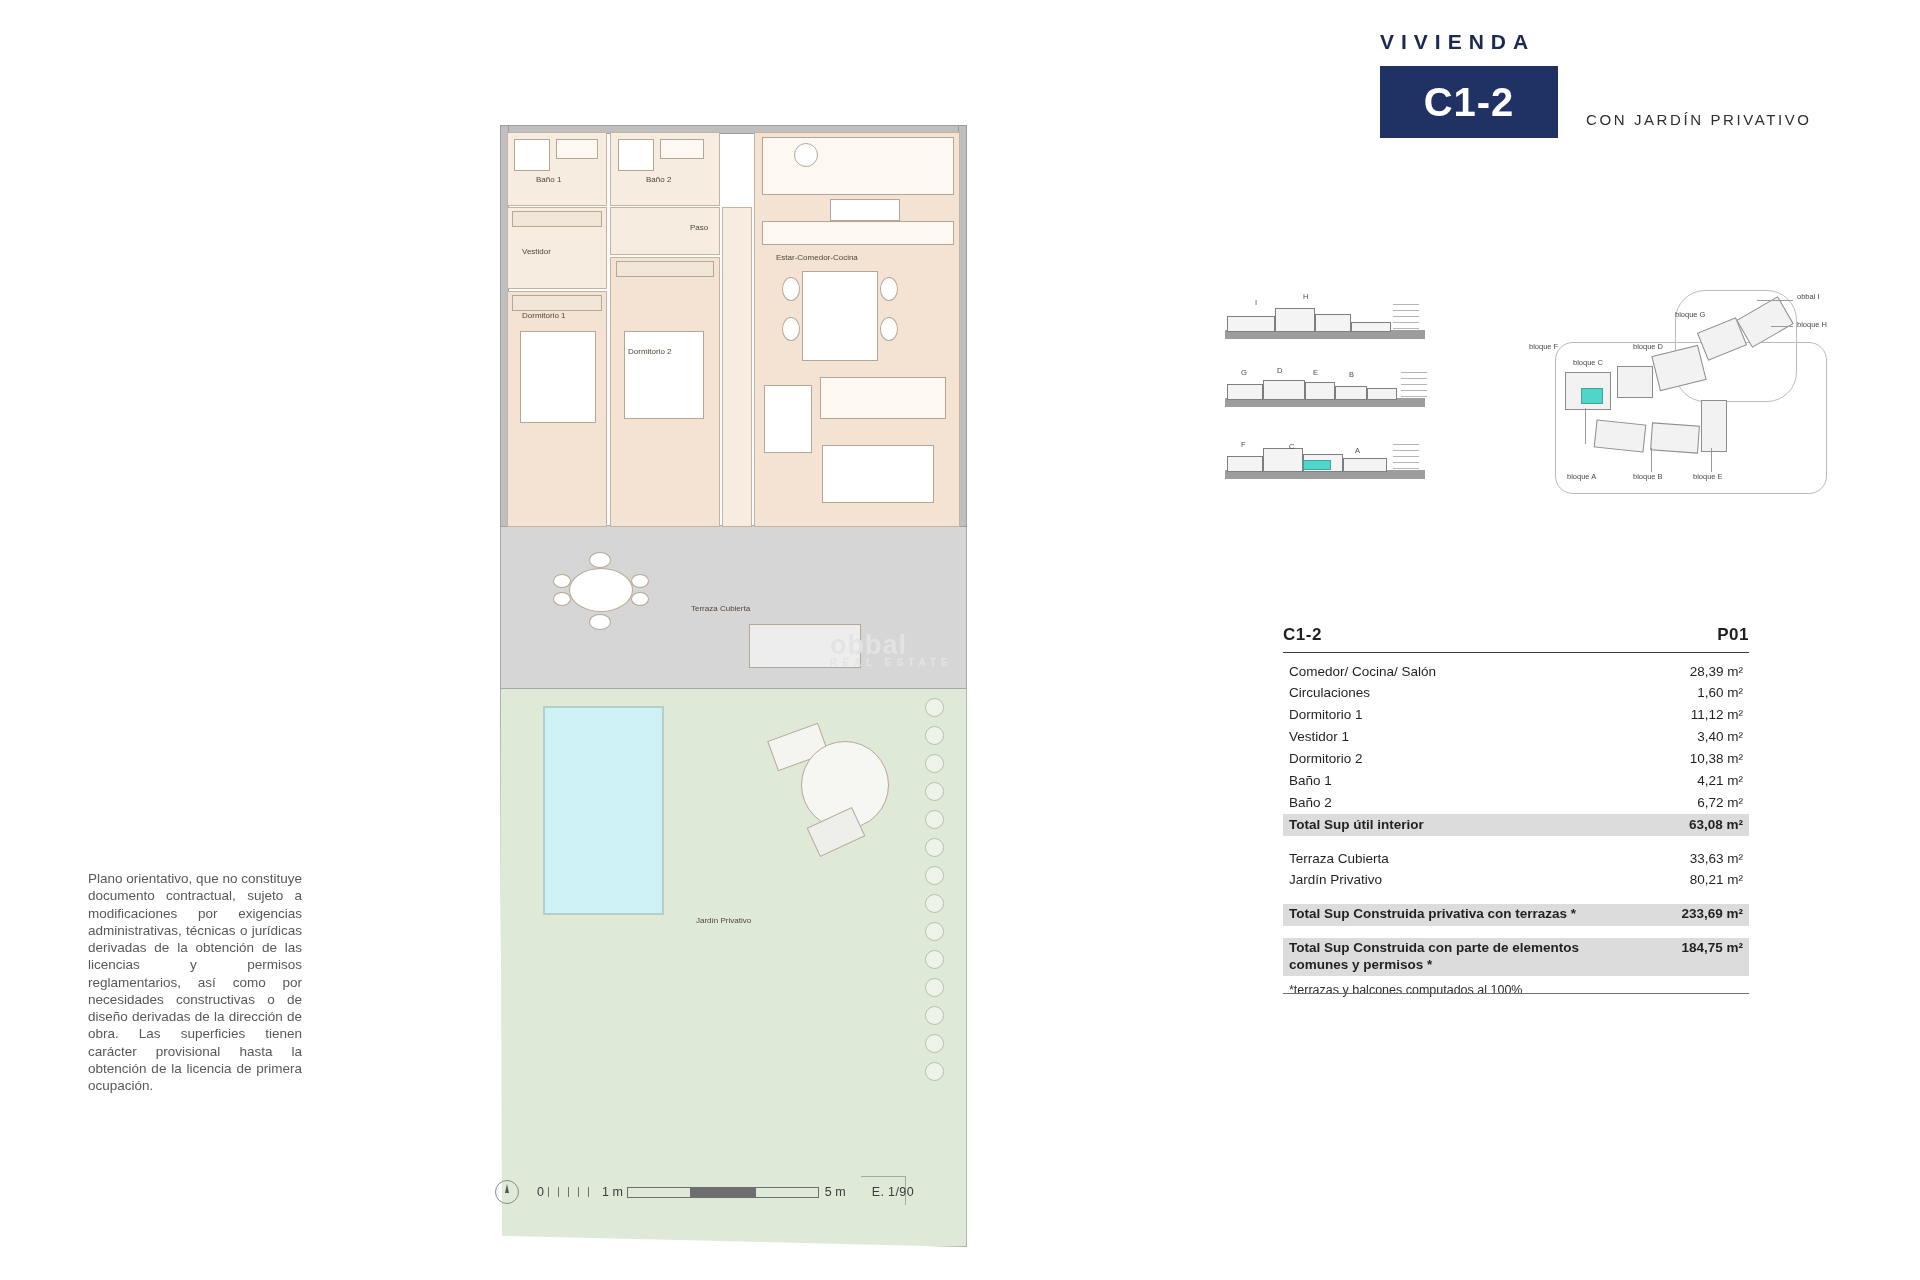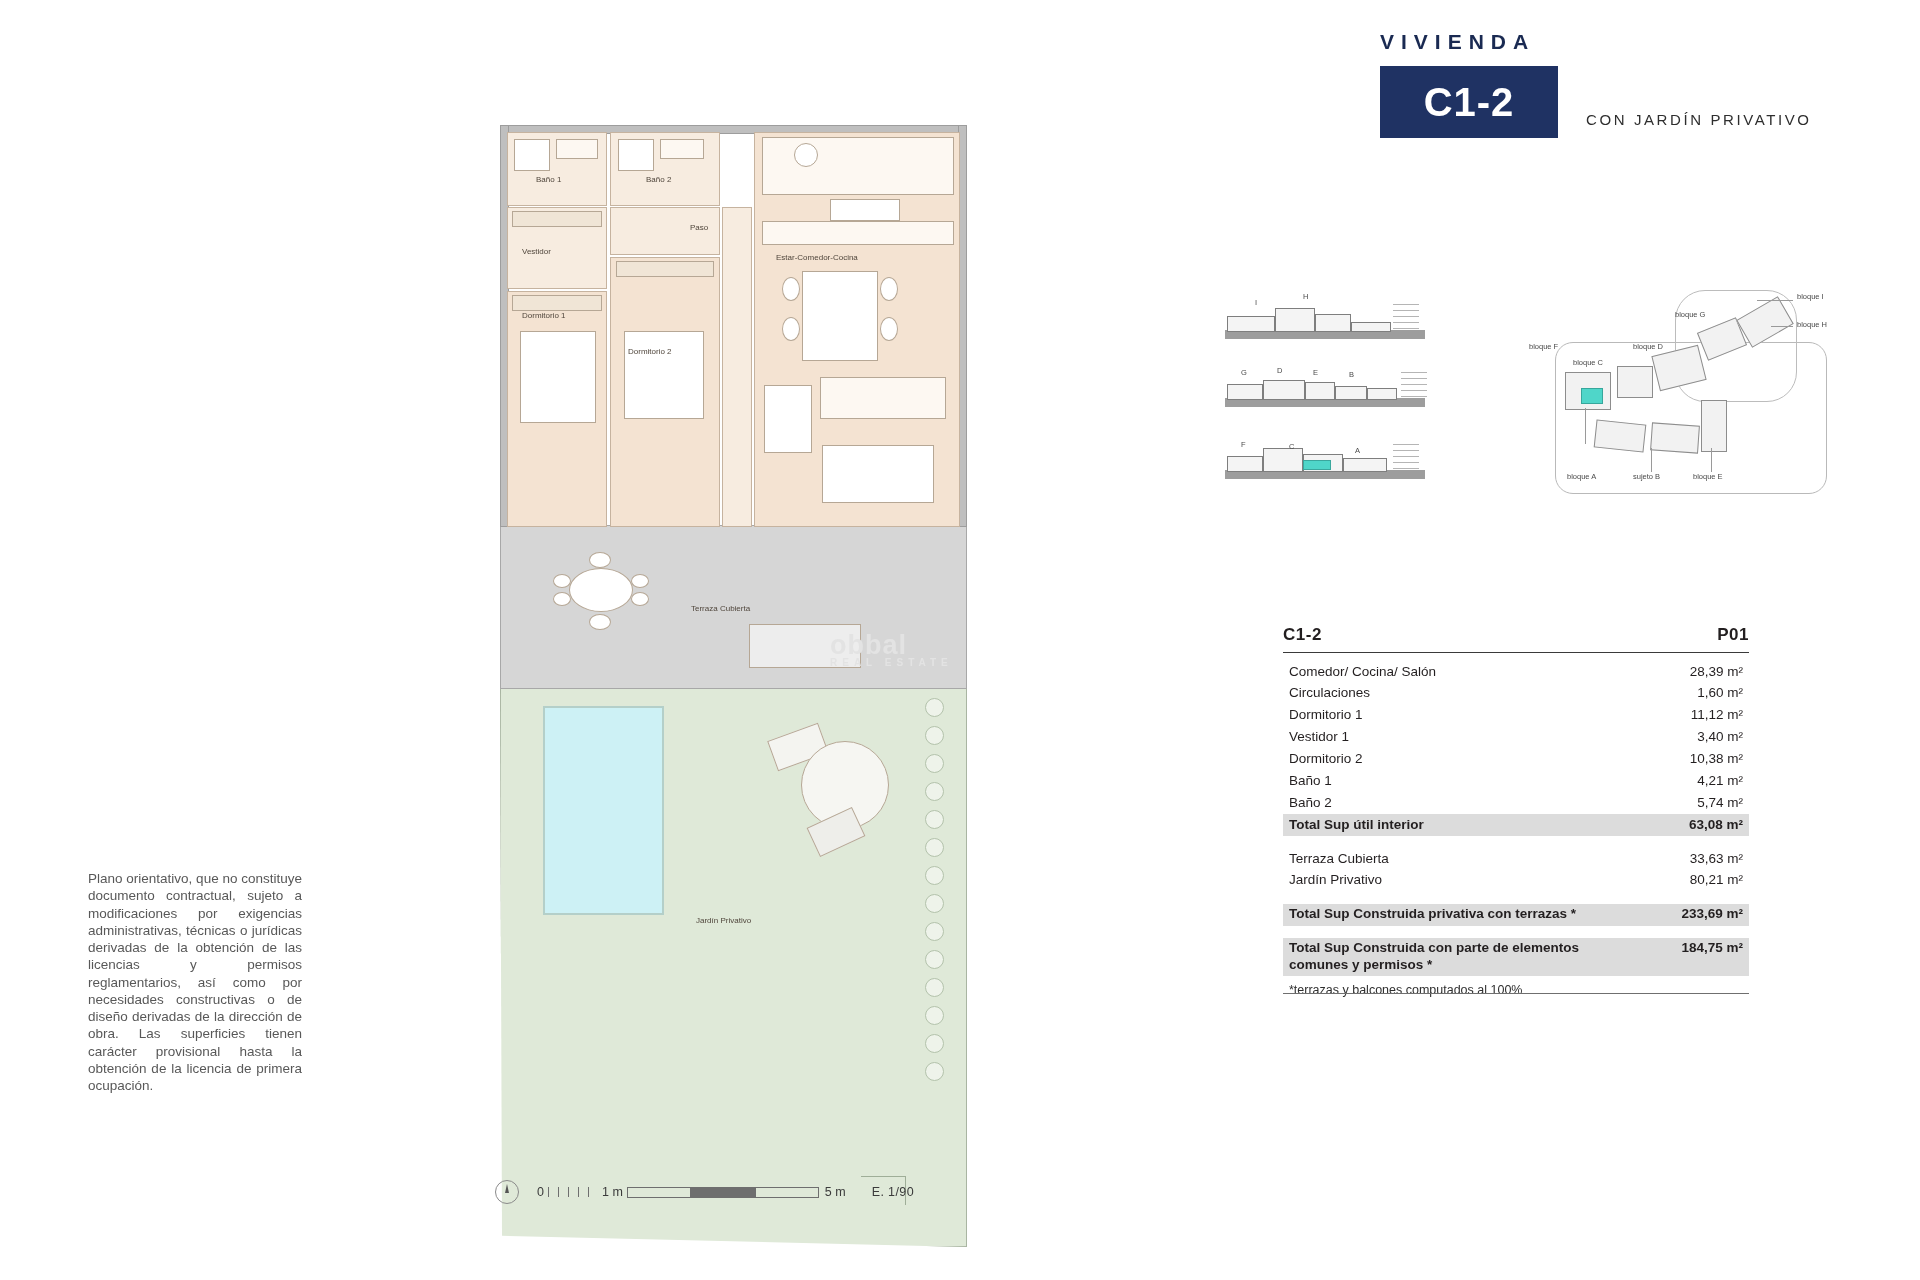--- a/index.html
+++ b/index.html
@@ -397,28 +397,28 @@
     <div class="site-bldg" style="left:70px; top:142px; width:48px; height:26px; transform:rotate(6deg);"></div>
     <div class="site-bldg" style="left:126px; top:144px; width:46px; height:26px; transform:rotate(4deg);"></div>
     <div class="site-bldg" style="left:176px; top:120px; width:24px; height:50px;"></div>
 
     <div class="leader" style="left:232px; top:20px; width:36px; height:1px;"></div>
     <div class="leader" style="left:246px; top:46px; width:22px; height:1px;"></div>
     <div class="leader" style="left:60px; top:128px; width:1px; height:36px;"></div>
     <div class="leader" style="left:126px; top:168px; width:1px; height:24px;"></div>
     <div class="leader" style="left:186px; top:168px; width:1px; height:24px;"></div>
 
-    <div class="site-label" style="left:272px; top:12px;">bloque I</div>
+    <div class="site-label" style="left:272px; top:12px;">obbal I</div>
     <div class="site-label" style="left:272px; top:40px;">bloque H</div>
     <div class="site-label" style="left:150px; top:30px;">bloque G</div>
     <div class="site-label" style="left:4px; top:62px;">bloque F</div>
     <div class="site-label" style="left:108px; top:62px;">bloque D</div>
     <div class="site-label" style="left:48px; top:78px;">bloque C</div>
     <div class="site-label" style="left:42px; top:192px;">bloque A</div>
-    <div class="site-label" style="left:108px; top:192px;">sujeto B</div>
+    <div class="site-label" style="left:108px; top:192px;">bloque B</div>
     <div class="site-label" style="left:168px; top:192px;">bloque E</div>
   </div>
 </div>
 
 <div id="area-table">
   <div id="area-head">
     <span>C1-2</span>
     <span>P01</span>
   </div>
 
@@ -441,21 +441,21 @@
   <div class="arow">
     <span class="lbl">Dormitorio 2</span>
     <span class="val">10,38 m²</span>
   </div>
   <div class="arow">
     <span class="lbl">Baño 1</span>
     <span class="val">4,21 m²</span>
   </div>
   <div class="arow">
     <span class="lbl">Baño 2</span>
-    <span class="val">5,74 m²</span>
+    <span class="val">6,72 m²</span>
   </div>
   <div class="arow shaded">
     <span class="lbl">Total Sup útil interior</span>
     <span class="val">63,08 m²</span>
   </div>
 
   <div class="arow gaptop">
     <span class="lbl">Terraza Cubierta</span>
     <span class="val">33,63 m²</span>
   </div>

